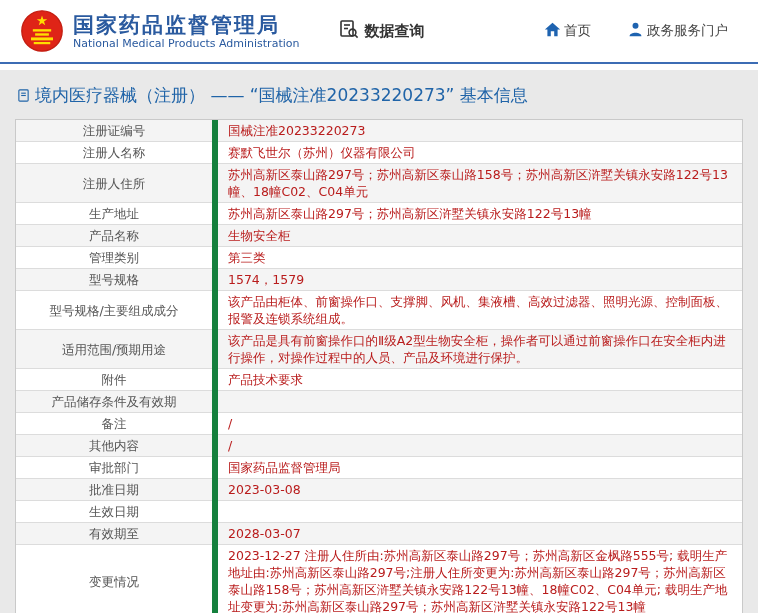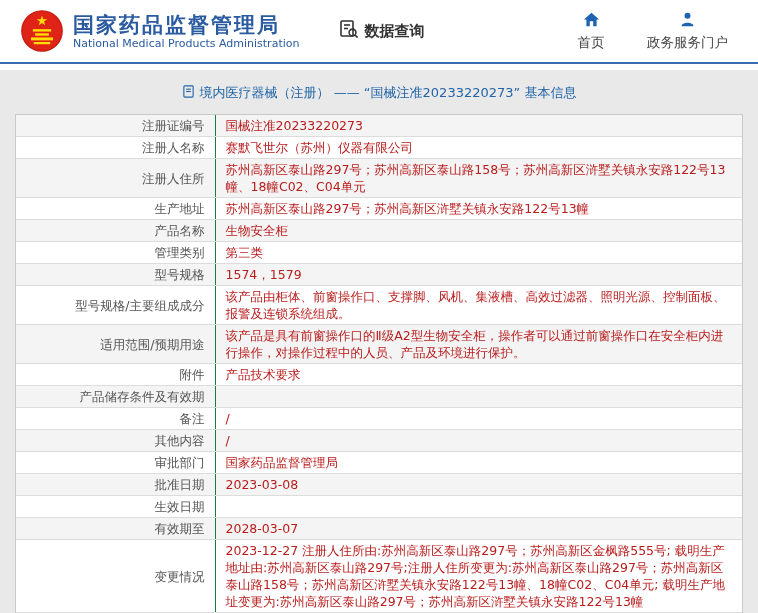--- a/index.html
+++ b/index.html
@@ -22,46 +22,45 @@
     color:#2a5a9f; font-size:21px; font-weight:bold; letter-spacing:2px; line-height:24px;
   }
   .logo-text .site-subtitle { color:#2a5a9f; font-size:11px; line-height:13px; }
   .data-query {
     display:flex; align-items:center; gap:5px;
     margin-left:40px; font-size:15px; font-weight:bold; color:#333; cursor:pointer;
   }
   .data-query svg { width:20px; height:20px; }
   .nav { margin-left:auto; display:flex; gap:36px; padding-right:14px; }
   .nav-item {
-    display:flex; flex-direction:column; align-items:center; gap:3px;
+    display:flex; align-items:center; gap:3px;
     font-size:13.5px; color:#444; cursor:pointer; min-width:40px;
   }
   .nav-item svg { width:17px; height:17px; fill:#1e63b0; }
   .blue-line { height:2px; background:#3c6cb4; }
   .white-gap { height:6px; background:#ffffff; }
   
   .content { padding:8px 15px 0; }
   .breadcrumb {
-    color:#2064a8; font-size:13px;
+    color:#2064a8; font-size:17px;
     display:flex; align-items:center; gap:5px;
     padding:6px 2px 12px;
-    justify-content:center;
   }
   .breadcrumb svg { width:13px; height:13px; }
   .panel { background:#ffffff; border:1px solid #c9c9c9; }
   table { width:100%; border-collapse:collapse; }
   td {
     border-bottom:1px solid #dcdcdc;
     font-size:12.5px; color:#b91c1c; line-height:17px;
     padding:2px 10px; height:21px; vertical-align:middle;
   }
   tbody tr:last-child td { border-bottom:none; }
   td.label-cell {
-    width:199px; text-align:right;
-    border-right:1px solid #15803d; color:#555555; white-space:nowrap;
+    width:199px; text-align:center;
+    border-right:6px solid #15803d; color:#555555; white-space:nowrap;
   }
   tbody tr:nth-child(odd) td { background:#f4f4f4; }
 </style>
 </head>
 <body>
 
 <div class="header">
   <div class="logo-group">
     <span class="emblem">
       <svg viewBox="0 0 48 48">

